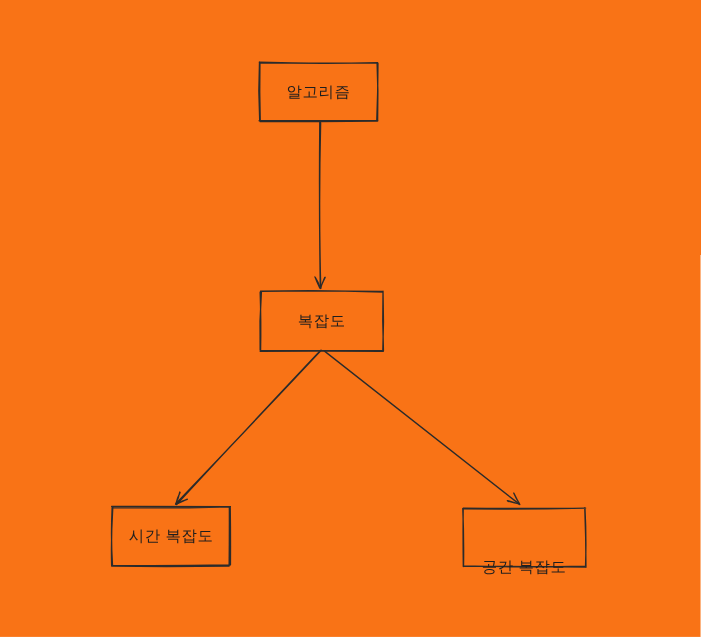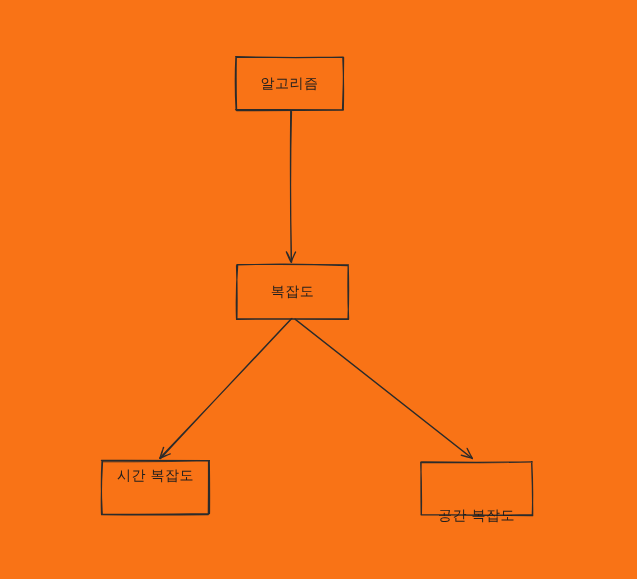--- a/index.html
+++ b/index.html
@@ -46,15 +46,15 @@
       <path d="M290.7 110.6 Q290.0 187.2 291.2 261.9 M291.5 111.6 Q289.6 187.4 291.6 262.3 " fill="none" stroke="#2b2b2b" stroke-width="1.2" stroke-linecap="round" stroke-linejoin="round"></path>
       <path d="M291.2 262.1 Q289.4 256.4 286.6 252.2 M290.7 261.8 Q288.1 256.5 286.3 251.7 M290.8 261.8 Q293.4 257.6 295.3 252.1 M291.3 262.0 Q292.9 256.9 295.6 252.1 " fill="none" stroke="#2b2b2b" stroke-width="1.2" stroke-linecap="round" stroke-linejoin="round"></path>
       <path d="M291.3 318.6 Q225.7 388.2 160.5 458.7 M292.0 318.4 Q224.9 389.9 159.6 458.2 " fill="none" stroke="#2b2b2b" stroke-width="1.2" stroke-linecap="round" stroke-linejoin="round"></path>
       <path d="M159.9 458.1 Q161.4 452.3 163.7 447.6 M159.9 457.9 Q162.5 452.3 163.4 447.3 M159.8 458.3 Q165.0 455.4 170.3 454.0 M160.3 458.2 Q165.0 456.4 170.3 453.8 " fill="none" stroke="#2b2b2b" stroke-width="1.2" stroke-linecap="round" stroke-linejoin="round"></path>
       <path d="M295.0 319.0 Q383.0 388.2 472.1 458.3 M295.3 319.6 Q384.0 388.9 472.5 458.7 " fill="none" stroke="#2b2b2b" stroke-width="1.2" stroke-linecap="round" stroke-linejoin="round"></path>
       <path d="M472.3 458.3 Q466.6 456.6 461.2 455.1 M472.1 458.1 Q466.5 457.2 461.6 455.5 M472.2 457.8 Q469.0 452.8 467.1 448.4 M472.0 458.0 Q469.6 453.4 467.1 448.3 " fill="none" stroke="#2b2b2b" stroke-width="1.2" stroke-linecap="round" stroke-linejoin="round"></path>
     </svg>
 
   <div class="node-label" style="left: 236px; top: 57px; width: 107px; height: 53px; color: rgb(30, 30, 30);">알고리즘</div>
   <div class="node-label" style="left: 237px; top: 265px; width: 111px; height: 54px; color: rgb(30, 30, 30); text-align: right;">복잡도</div>
-  <div class="node-label" style="left: 102px; top: 449px; width: 107px; height: 53px; color: rgb(30, 30, 30);">시간 복잡도</div>
+  <div class="node-label" style="left: 102px; top: 461px; width: 107px; height: 53px; color: rgb(30, 30, 30);">시간 복잡도</div>
   <div class="node-label" style="left: 421px; top: 462px; width: 111px; height: 53px; color: rgb(30, 30, 30); margin-top: 27px;">공간 복잡도</div>
 </div>
 
 </body></html>

